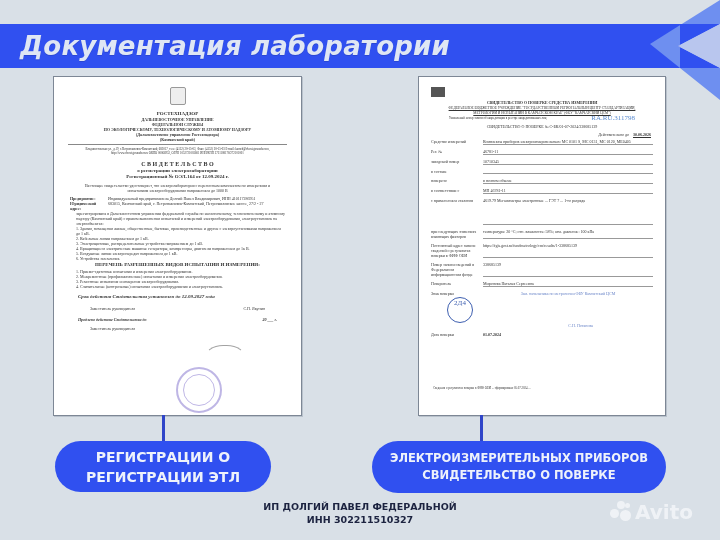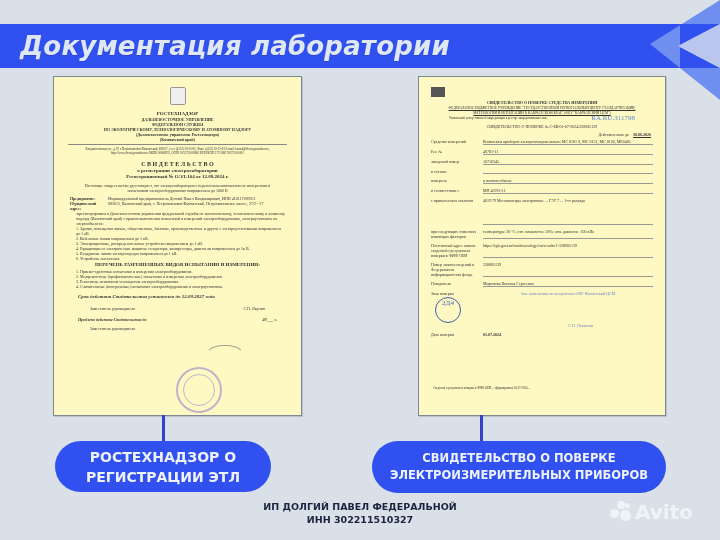--- a/index.html
+++ b/index.html
@@ -16,21 +16,21 @@
     position:absolute; left:20px; top:4px;
     color:#dfe6f4; font-weight:bold; font-size:26px; letter-spacing:0.2px;
     font-family:"DejaVu Sans", sans-serif; font-style:italic;
     text-shadow:0 1px 0 rgba(0,0,0,0.12);
     line-height:36px;
   }
   .ribbon-tail {
     position:absolute; right:0; top:0; width:100px; height:100px;
   }
   .doc {
-    position:absolute; background:#fef9c3;
+    position:absolute; background:#ffffff;
     border:1px solid #7d8795;
     box-shadow:1px 1px 0 #b9c2cc;
     overflow:hidden;
   }
   .doc-left { left:53px; top:76px; width:247px; height:338px; }
   .doc-right { left:418px; top:76px; width:246px; height:338px; }
   .doc * { font-family:"Liberation Serif", serif; color:#333; }
   .dl-center { text-align:center; }
   .tiny { font-size:4px; line-height:5px; }
   .small { font-size:5px; line-height:6px; }
@@ -205,47 +205,47 @@
     <div class="row">
         <div class="rlbl">Номер записи сведений в Федеральном информационном фонде</div>
         <div class="rval">338685139</div>
       </div>
     <div class="row">
         <div class="rlbl">Поверитель</div>
         <div class="rval">Миронова Наталья Сергеевна</div>
       </div>
     <div class="row" style="height:28px;position:relative;">
       <div class="rlbl">Знак поверки</div>
-      <div class="stamp-small" style="left:4px;top:6px;">2Д4</div>
+      <div class="stamp-small" style="left:16px;top:6px;">2Д4</div>
       <div style="flex:1;text-align:center;color:#6a85c8;">Зам. начальника по метрологии ФБУ Камчатский ЦСМ</div>
     </div>
     <div class="row" style="justify-content:flex-end;padding-right:60px;">
       <span style="color:#6a85c8;">С.Н. Потапова</span>
     </div>
     <div class="row">
         <div class="rlbl">Дата поверки</div>
         <div class="bold">01.07.2024</div>
       </div>
   </div>
   <div class="tiny" style="position:absolute;left:14px;right:14px;bottom:24px;font-size:3px;">Сведения о результатах поверки в ФИФ ОЕИ ... сформировано 05.07.2024 ...</div>
 </div>
 
 <div class="connector" style="left:162px;top:415px;height:27px;"></div>
 <div class="connector" style="left:480px;top:415px;height:27px;"></div>
 
 <div class="pill pill-left">
   <div>
-    <div>РОСТЕХНАДЗОР О</div>
+    <div>РЕГИСТРАЦИИ О</div>
     <div>РЕГИСТРАЦИИ ЭТЛ</div>
   </div>
 </div>
 <div class="pill pill-right">
   <div>
+    <div>ЭЛЕКТРОИЗМЕРИТЕЛЬНЫХ ПРИБОРОВ</div>
     <div>СВИДЕТЕЛЬСТВО О ПОВЕРКЕ</div>
-    <div>ЭЛЕКТРОИЗМЕРИТЕЛЬНЫХ ПРИБОРОВ</div>
   </div>
 </div>
 
 <div class="footer">
   <div>ИП ДОЛГИЙ ПАВЕЛ ФЕДЕРАЛЬНОЙ</div>
   <div>ИНН 302211510327</div>
 </div>
 
 <div class="watermark">
   <div class="dots">

